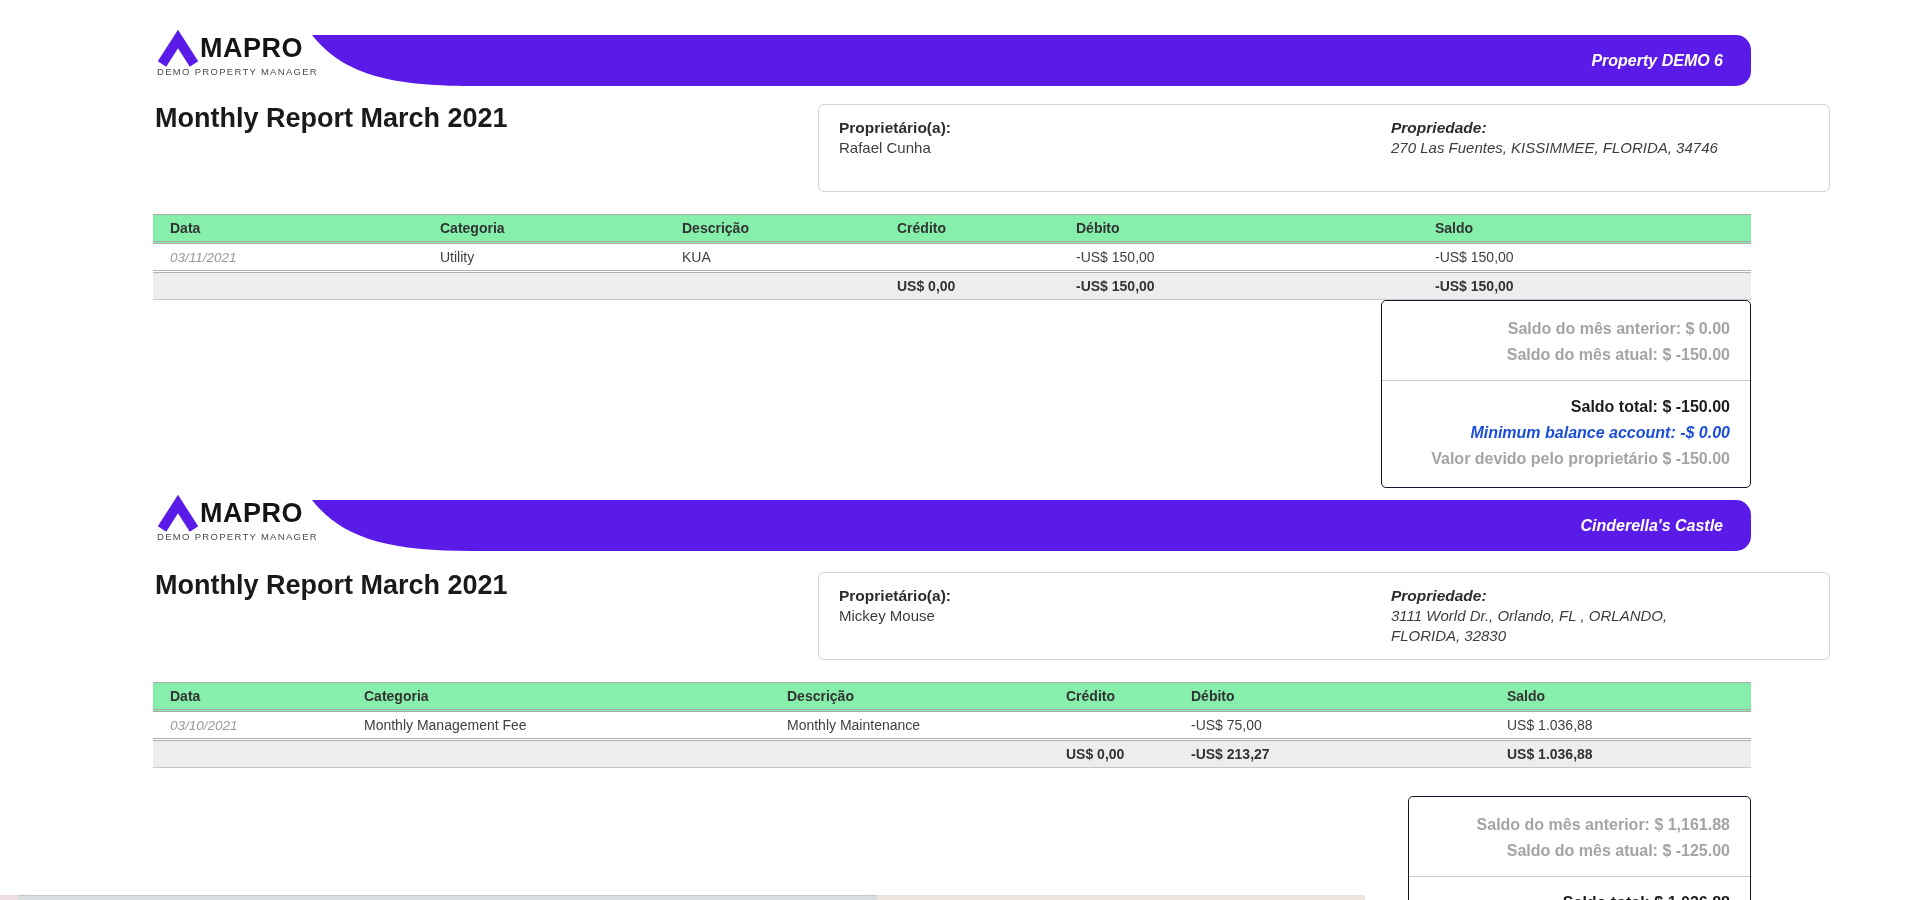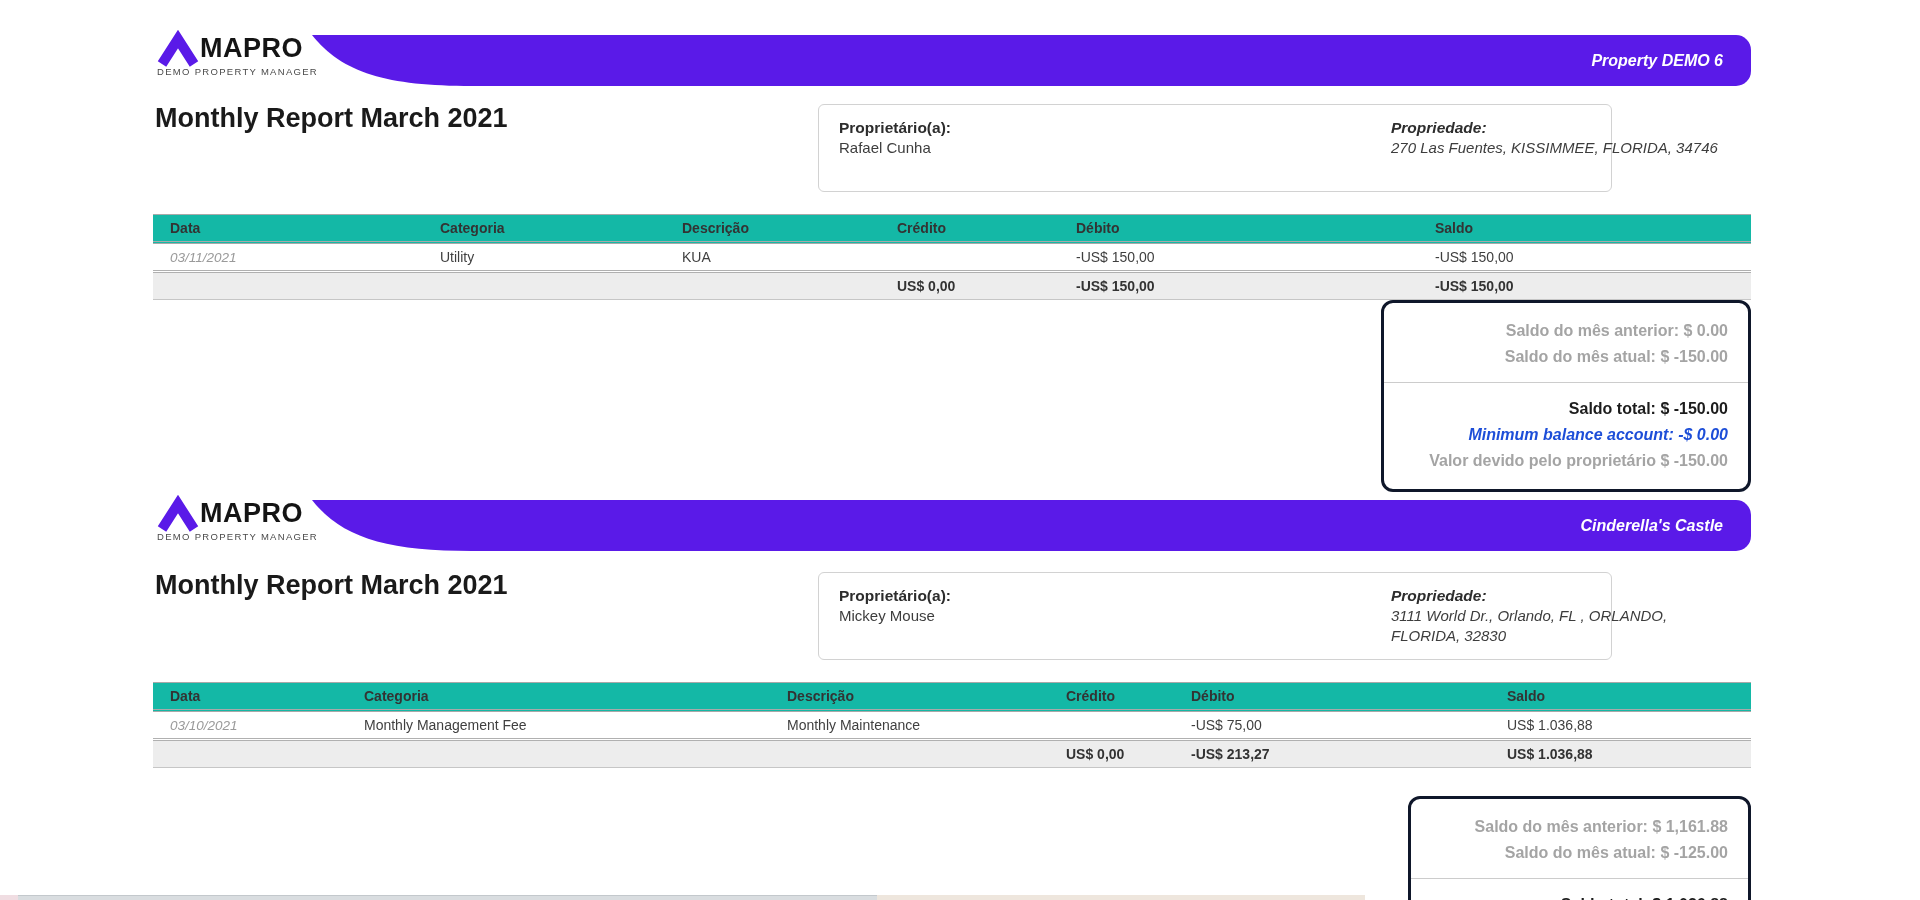--- a/index.html
+++ b/index.html
@@ -23,43 +23,43 @@
                 background:#5a1ae8; border-radius:0 15px 15px 0; }
   .banner-title { position:absolute; left:0; right:0; top:0; bottom:0;
                   text-align:right; padding-right:28px; line-height:51px;
                   color:#ffffff; font-size:16px; font-weight:bold; font-style:italic; }
 
   
   .report-title { position:absolute; left:155px; font-size:27px; font-weight:bold;
                   color:#1a1a1a; }
 
   
-  .infobox { position:absolute; left:818px; width:794px; height:88px;
+  .infobox { position:absolute; left:818px; width:1012px; height:88px;
              border:1px solid #d2d2d2; border-radius:6px; background:#fff; }
   .info-col { position:absolute; top:13px; }
   .info-col.owner { left:20px; width:420px; }
   .info-col.prop { left:572px; width:345px;font-style:italic; }
   .info-label { font-size:15.5px; font-weight:bold; color:#2d2d2d; line-height:20px; }
   .info-value { font-size:15px; color:#3d3d3d; line-height:20px; }
 
   
   table.tx { position:absolute; left:153px; width:1598px; border-collapse:collapse;
              border-top:1px solid #a9a9a9; border-bottom:1px solid #c6c6c6; }
-  table.tx th { background:#14b8a6; border-bottom:3px double #a9a9a9;
+  table.tx th { background:#86efac; border-bottom:3px double #a9a9a9;
                 font-size:14px; font-weight:bold; color:#333; text-align:left;
                 padding:5px 0 5px 17px; }
   table.tx td { font-size:14px; color:#3f3f3f; padding:5px 0 5px 17px;
                 border-bottom:1px solid #dcdcdc; background:#fff; }
   table.tx td.date { color:#9a9a9a; font-style:italic; font-size:13.5px; }
   table.tx tr.total td { background:#ededed; border-top:3px double #b0b0b0;
                          border-bottom:1px solid #c6c6c6;
                          font-weight:bold; color:#333; }
 
   
-  .summary { position:absolute; border:3px solid #0f172a; border-radius:12px; background:#fff; }
+  .summary { position:absolute; border:1px solid #0f172a; border-radius:5px; background:#fff; }
   .summary .sec1 { padding:15px 20px 12px; border-bottom:1px solid #cccccc; }
   .summary .sec2 { padding:13px 20px 15px; }
   .sline { text-align:right; font-size:16px; font-weight:bold; color:#a4a4a4;
            line-height:26px; white-space:nowrap; }
   .sline.total { color:#1c1c1c; }
   .sline.alert { color:#1d4ed8; font-style:italic; }
 
   
   .strip { position:absolute; bottom:0; height:5px; }
 </style>

